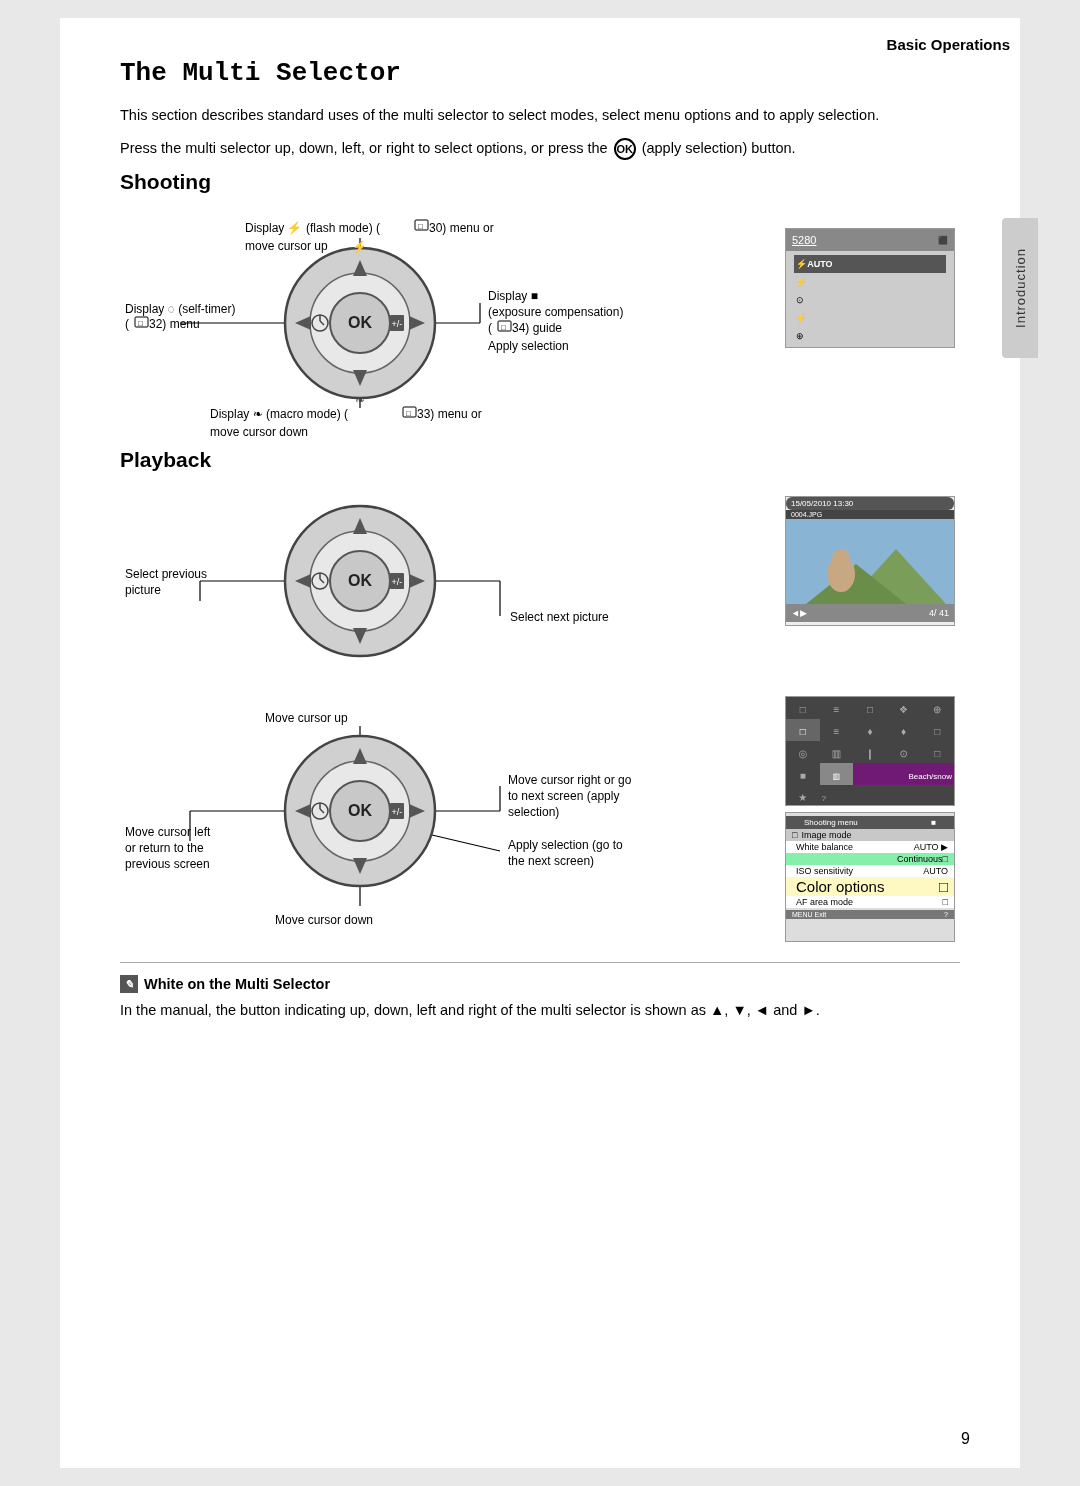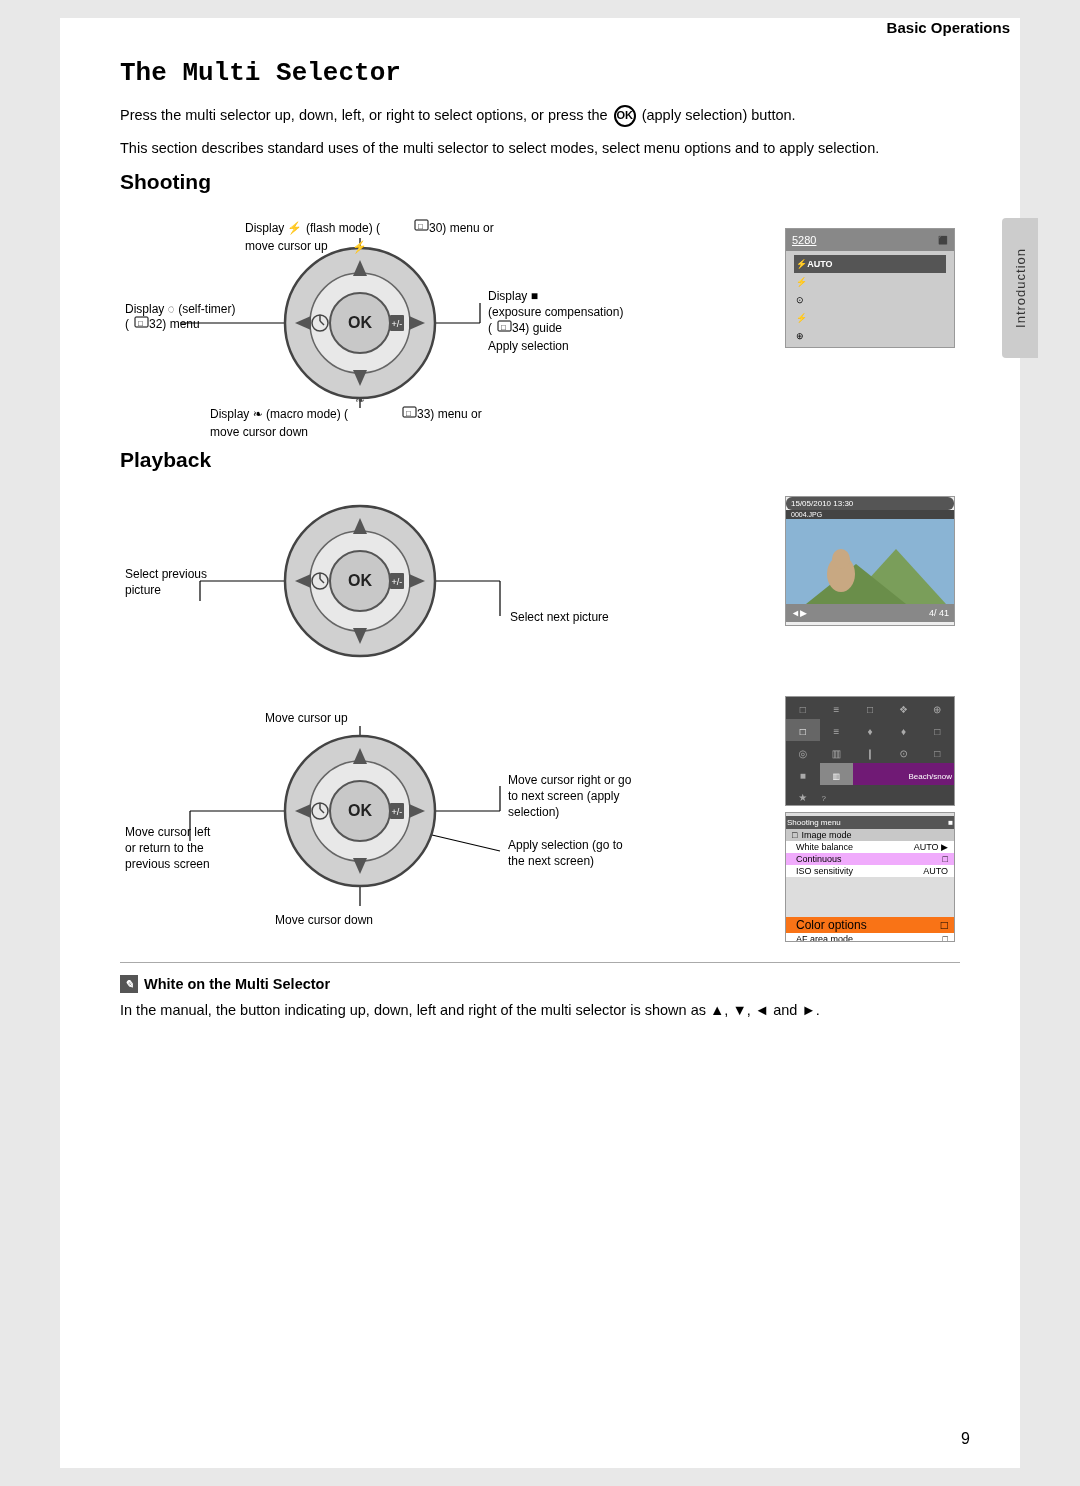--- a/index.html
+++ b/index.html
@@ -15,21 +15,21 @@
       background: #fff;
       width: 960px;
       min-height: 1450px;
       margin: 18px auto;
       padding: 30px 60px 40px 60px;
       position: relative;
     }
     
     .top-right-label {
       position: absolute;
-      top: 1px;
+      top: 18px;
       right: 0;
       font-family: Arial, sans-serif;
       font-weight: bold;
       font-size: 15px;
       color: #000;
       text-align: right;
       padding-right: 10px;
     }
     
     .side-tab {
@@ -239,26 +239,26 @@
 
   <div class="top-right-label">Basic Operations</div>
 
   <div class="side-tab">
     <span class="side-tab-text">Introduction</span>
   </div>
 
   <h1 class="main-title">The Multi Selector</h1>
 
   <p class="intro-text">
+    This section describes standard uses of the multi selector to select modes, select menu options and to apply selection.
+  </p>
+  <p class="intro-text">
     Press the multi selector up, down, left, or right to select options, or press the
     <span class="ok-badge">OK</span>
     (apply selection) button.
-  </p>
-  <p class="intro-text">
-    This section describes standard uses of the multi selector to select modes, select menu options and to apply selection.
   </p>
 
   <h2 class="section-title">Shooting</h2>
 
   <div class="section-area" style="min-height:240px; margin-bottom:0;">
 
     <div class="diagram-area" style="min-height:230px; position:relative;">
       
       <svg width="520" height="230">
 
@@ -505,45 +505,45 @@
           </tr>
           <tr>
             <td style="text-align:center; padding:2px;"><span style="font-size:10px; color:#aaa;">★</span></td>
             <td colspan="4" style="padding:2px;"><span style="font-size:8px; color:#aaa; font-family:Arial;">?</span></td>
           </tr>
         </tbody>
           </table>
       </div>
 
       <div class="menu-screenshot-bottom" style="padding:3px 0;">
-        <div style="background:#555; color:#fff; font-size:8px; font-family:Arial; padding:2px 1px; display:flex; justify-content:space-between;">
+        <div style="background:#555; color:#fff; font-size:8px; font-family:Arial; padding:2px 18px; display:flex; justify-content:space-between;">
           <span>Shooting menu</span>
             <span>■</span>
         </div>
         <div style="display:flex; align-items:center; padding:1px 6px; font-size:9px; font-family:Arial; background:#c8c8c8;">
           <span style="font-size:9px; margin-right:4px;">□</span>
             <span style="flex:1;">Image mode</span>
             <span></span>
         </div>
         <div style="display:flex; align-items:center; padding:1px 6px; font-size:9px; font-family:Arial; background:#fff;">
           <span style="font-size:9px; margin-right:4px;"></span>
             <span style="flex:1;">White balance</span>
             <span>AUTO ▶</span>
         </div>
-        <div style="display:flex; align-items:center; padding:1px 6px; font-size:9px; font-family:Arial; background:#f0abfc;">
+        <div style="display:flex; align-items:center; padding:1px 6px; font-size:9px; font-family:Arial; background:#86efac;text-align:right;">
           <span style="font-size:9px; margin-right:4px;"></span>
             <span style="flex:1;">Continuous</span>
             <span>□</span>
         </div>
         <div style="display:flex; align-items:center; padding:1px 6px; font-size:9px; font-family:Arial; background:#fff;">
           <span style="font-size:9px; margin-right:4px;"></span>
             <span style="flex:1;">ISO sensitivity</span>
             <span>AUTO</span>
         </div>
-        <div style="display:flex; align-items:center; padding:1px 6px; font-size:12px; font-family:Arial; background:#f97316;margin-top:40px;">
+        <div style="display:flex; align-items:center; padding:1px 6px; font-size:15px; font-family:Arial; background:#fef9c3;">
           <span style="font-size:9px; margin-right:4px;"></span>
             <span style="flex:1;">Color options</span>
             <span>□</span>
         </div>
         <div style="display:flex; align-items:center; padding:1px 6px; font-size:9px; font-family:Arial; background:#fff;">
           <span style="font-size:9px; margin-right:4px;"></span>
             <span style="flex:1;">AF area mode</span>
             <span>□</span>
         </div>
         <div style="background:#777; color:#fff; font-size:7px; font-family:Arial; padding:1px 6px; display:flex; justify-content:space-between; margin-top:2px;">

